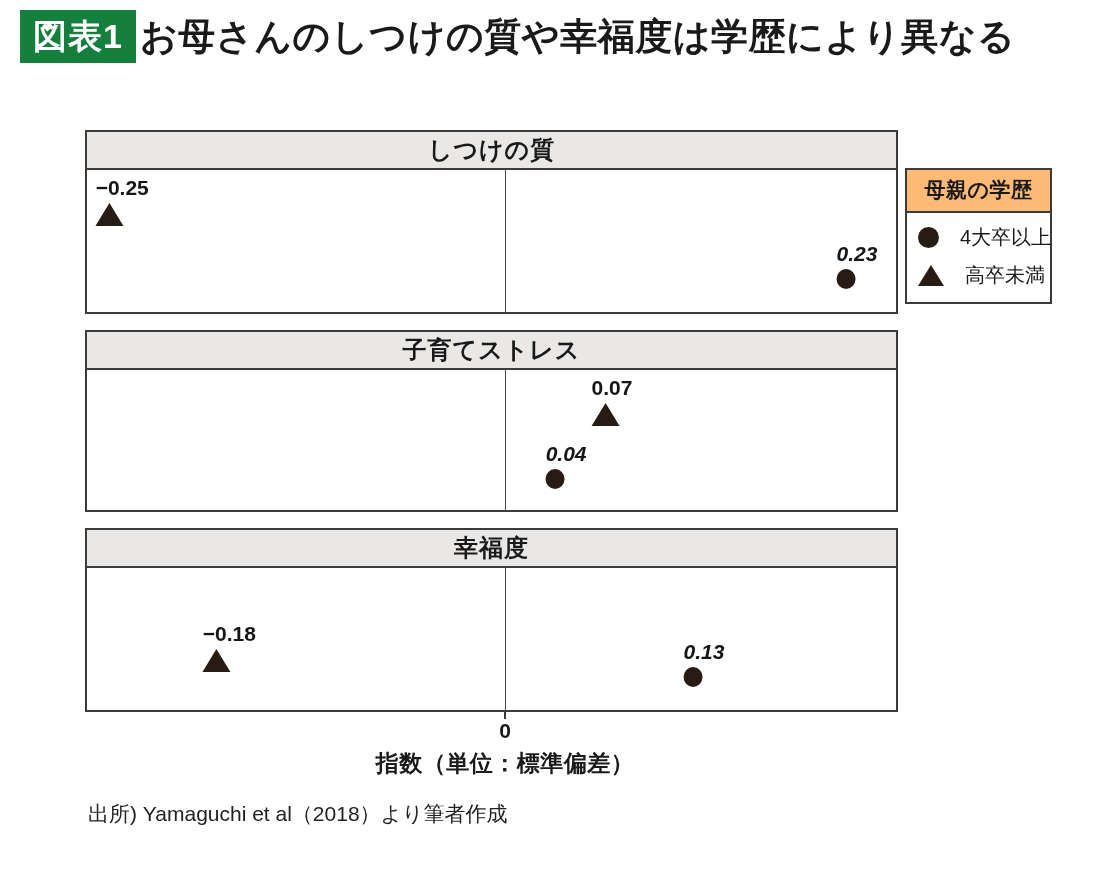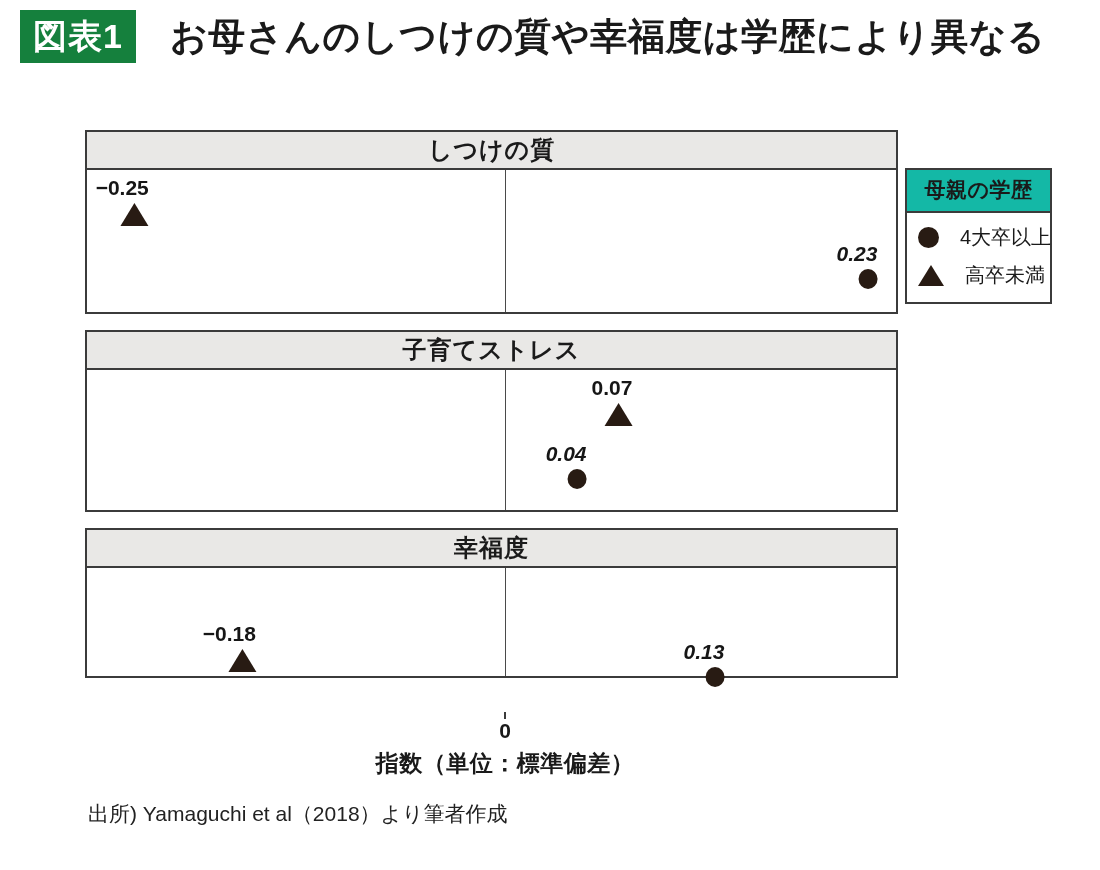--- a/index.html
+++ b/index.html
@@ -28,21 +28,21 @@
     color: #ffffff;
     font-size: 34px;
     font-weight: bold;
     line-height: 1;
     padding: 9px 13px 10px;
     letter-spacing: 1px;
   }
   .fig-title {
     font-size: 37px;
     font-weight: bold;
-    margin-left: 34px;
+    margin-left: 4px;
     letter-spacing: 0.5px;
     white-space: nowrap;
   }
 
   
   .panels {
     position: absolute;
     left: 85px;
     top: 0;
     width: 813px;
@@ -50,21 +50,21 @@
   }
   .panel {
     position: absolute;
     left: 0;
     width: 813px;
     border: 2px solid #3b3b3b;
     background: #ffffff;
   }
   .panel:nth-child(1) { top: 130px; height: 184px; }
   .panel:nth-child(2) { top: 330px; height: 182px; }
-  .panel:nth-child(3) { top: 528px; height: 150px; }
+  .panel:nth-child(3) { top: 528px; height: 184px; }
   .panel-header {
     height: 38px;
     background: #e9e8e6;
     border-bottom: 2px solid #3b3b3b;
     display: flex;
     align-items: center;
     justify-content: center;
     font-size: 24px;
     font-weight: bold;
     letter-spacing: 1px;
@@ -82,21 +82,21 @@
     top: 0;
     bottom: 0;
     width: 1px;
     background: #4a4a4a;
   }
   .point {
     position: absolute;
     transform: translateX(-50%);
     display: flex;
     flex-direction: column;
-    align-items: flex-end;
+    align-items: flex-start;
   }
   .point.row-top { top: 7px; }
   .point.row-bottom { top: 73px; font-style: italic; }
   .point-label {
     font-size: 21px;
     font-weight: 600;
     line-height: 1.05;
     color: #161616;
     white-space: nowrap;
     margin-bottom: 4px;
@@ -118,21 +118,21 @@
   
   .legend {
     position: absolute;
     left: 905px;
     top: 168px;
     width: 147px;
     border: 2px solid #3b3b3b;
     background: #ffffff;
   }
   .legend-header {
-    background: #14b8a6;
+    background: #fdba74;
     border-bottom: 2px solid #3b3b3b;
     text-align: center;
     font-size: 21px;
     font-weight: bold;
     padding: 6px 16px 7px;
     letter-spacing: 0.5px;
   }
   .legend-body {
     padding: 11px 11px 13px;
     display: flex;

